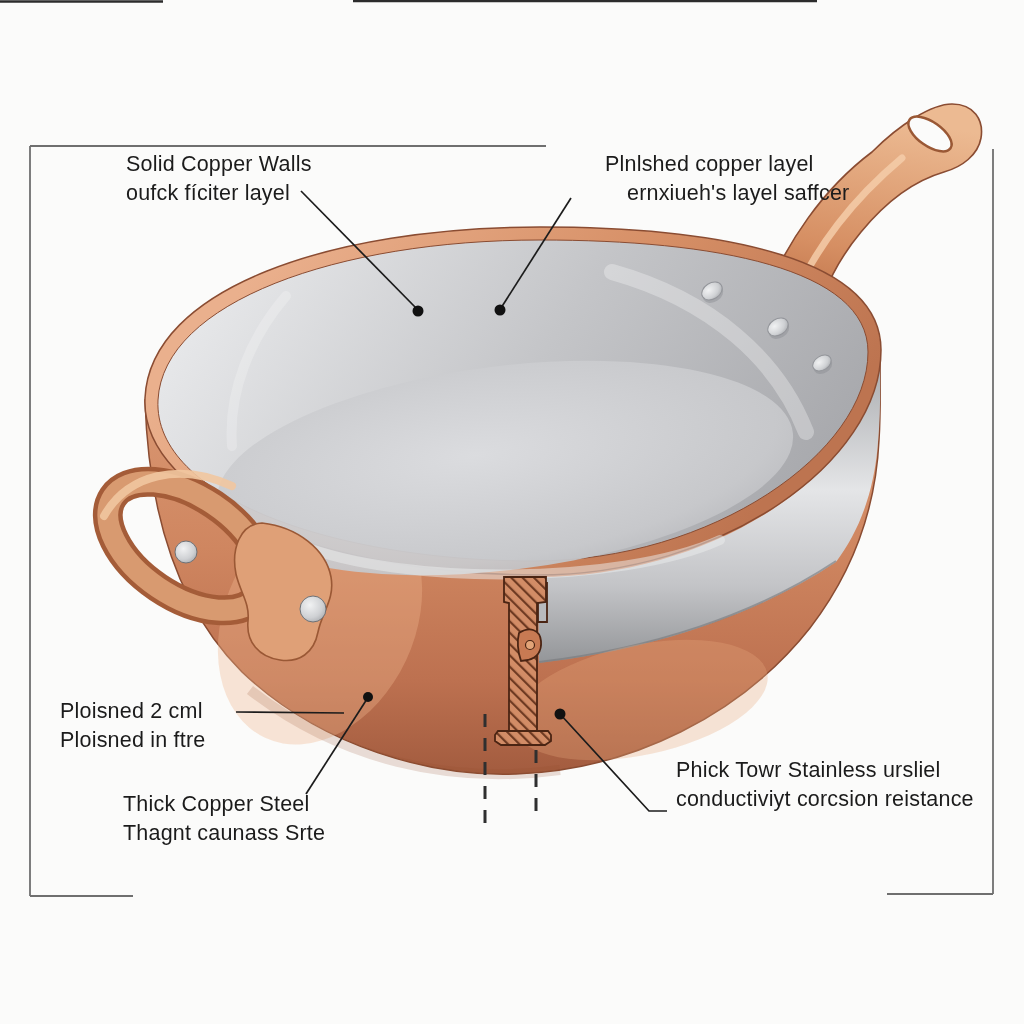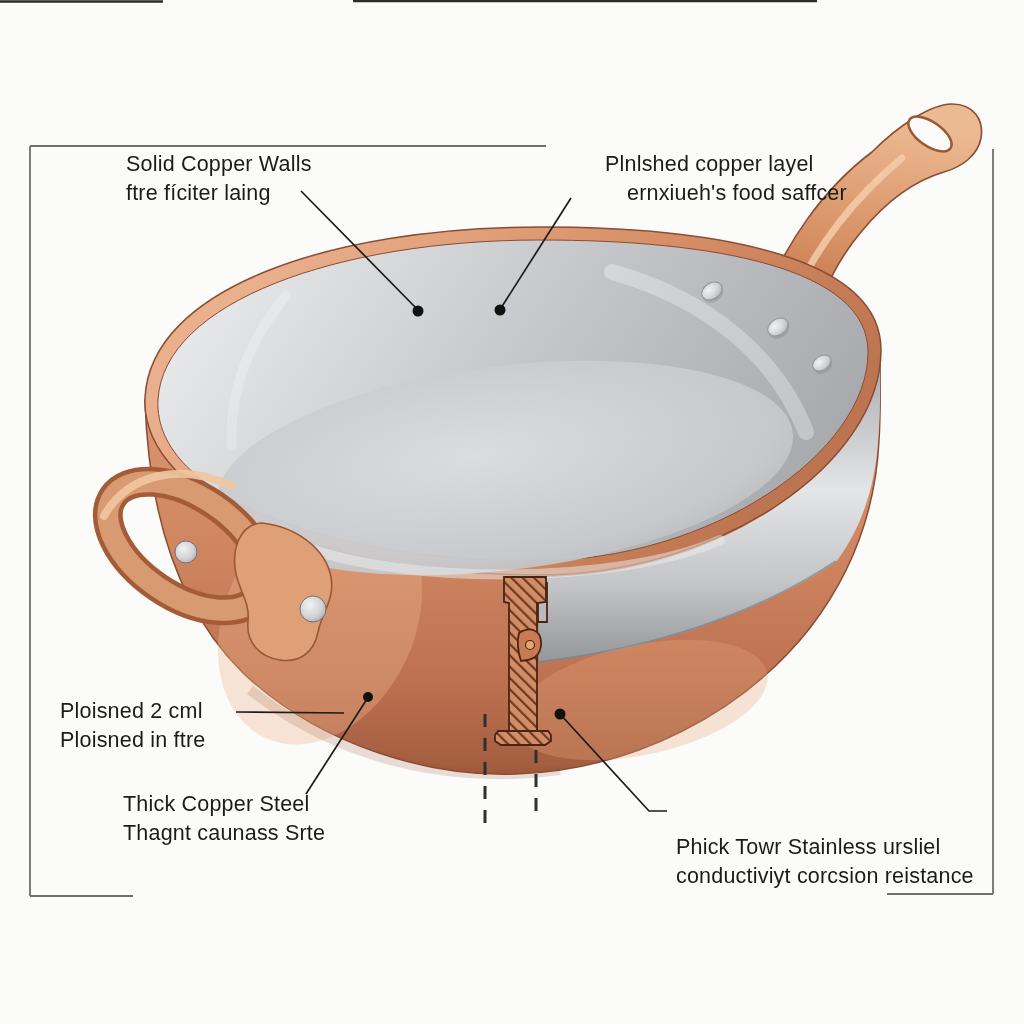--- a/index.html
+++ b/index.html
@@ -148,36 +148,36 @@
     <line x1="236" y1="712" x2="344" y2="713"></line>
     <line x1="306" y1="794" x2="367" y2="699"></line>
     <circle cx="368" cy="697" r="5" fill="#111" stroke="none"></circle>
     <polyline points="560,714 649,811 667,811"></polyline>
     <circle cx="560" cy="714" r="5.5" fill="#111" stroke="none"></circle>
   </g>
 </svg>
 
 <div class="label" style="left:126px;top:150px;">
   <span>Solid Copper Walls</span>
-  <span>ftre fíciter laing</span>
+  <span>oufck fíciter layel</span>
 </div>
 
 <div class="label" style="left:577px;top:150px;margin-left:28px;">
   <span>Plnlshed copper layel</span>
-  <span class="ind">ernxiueh's food saffcer</span>
+  <span class="ind">ernxiueh's layel saffcer</span>
 </div>
 
 <div class="label" style="left:60px;top:697px;">
   <span>Ploisned 2 cml</span>
   <span>Ploisned in ftre</span>
 </div>
 
 <div class="label" style="left:123px;top:790px;">
   <span>Thick Copper Steel</span>
   <span>Thagnt caunass Srte</span>
 </div>
 
-<div class="label" style="left:676px;top:833px;">
+<div class="label" style="left:676px;top:756px;">
   <span>Phick Towr Stainless ursliel</span>
   <span>conductiviyt corcsion reistance</span>
 </div>
 
 </div>
 
 </body></html>

